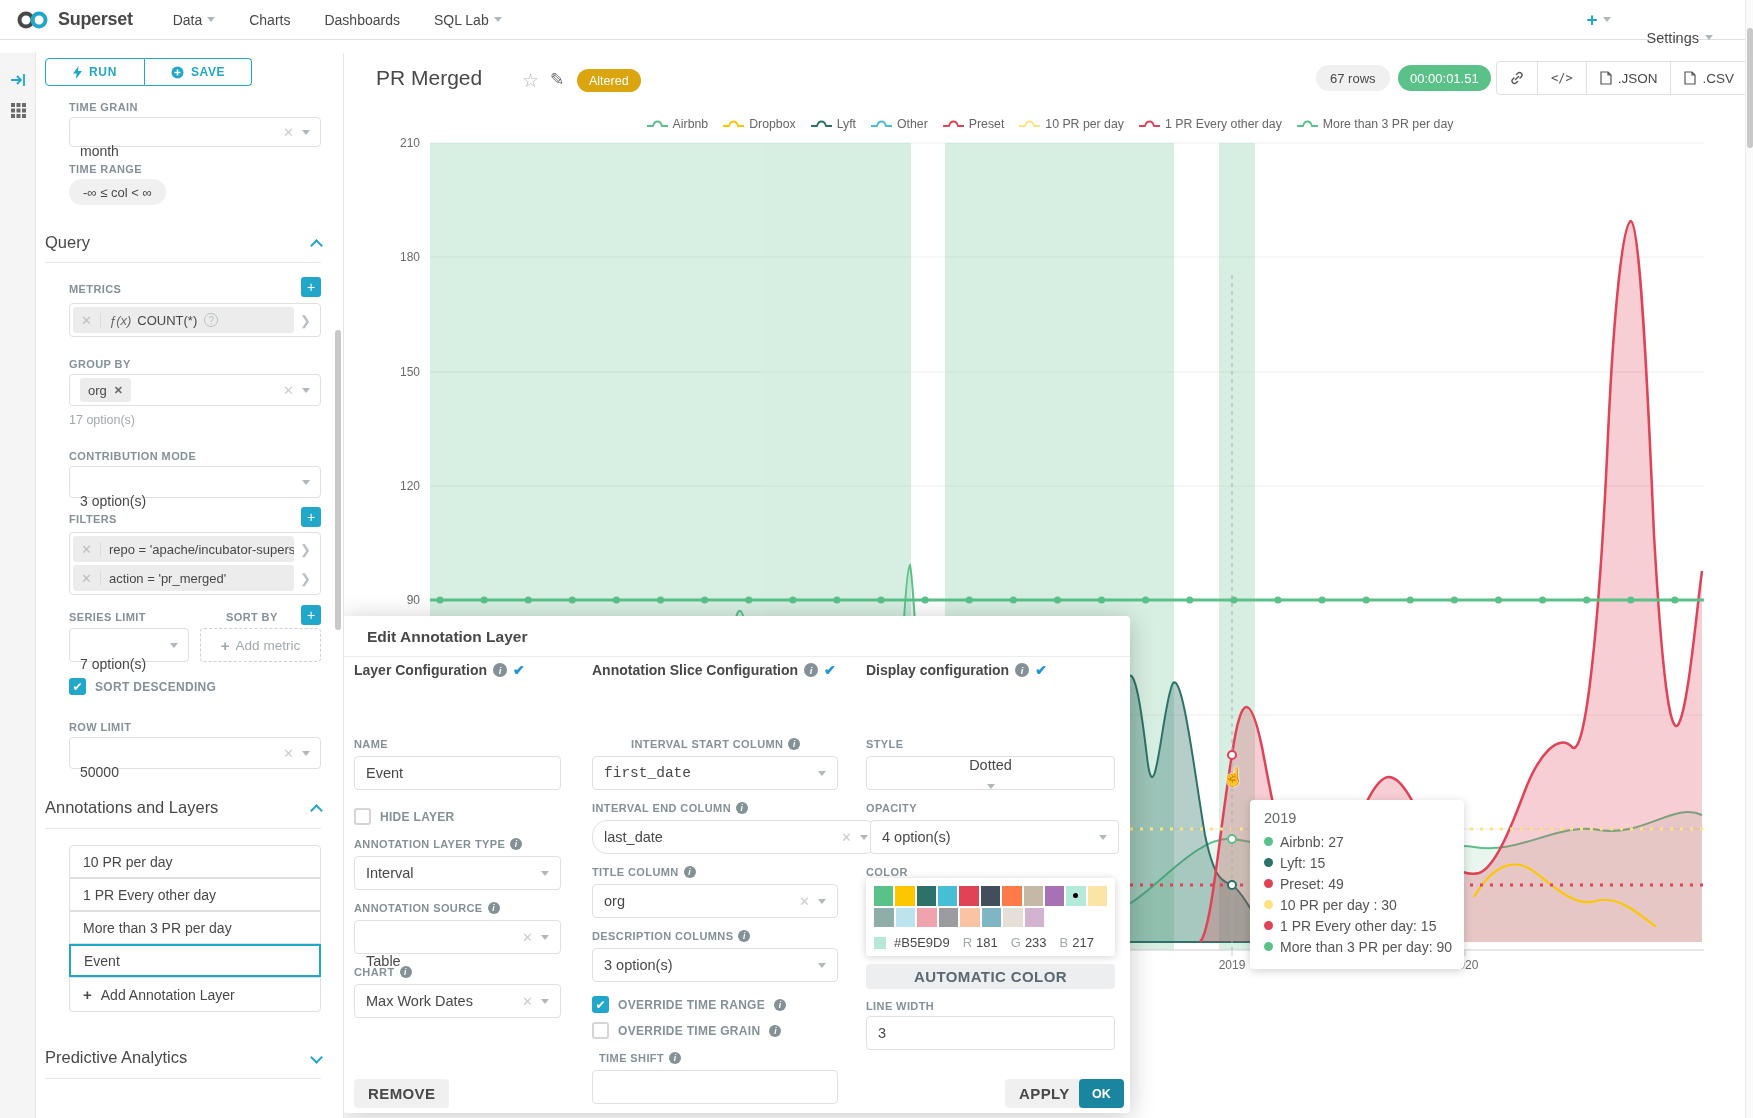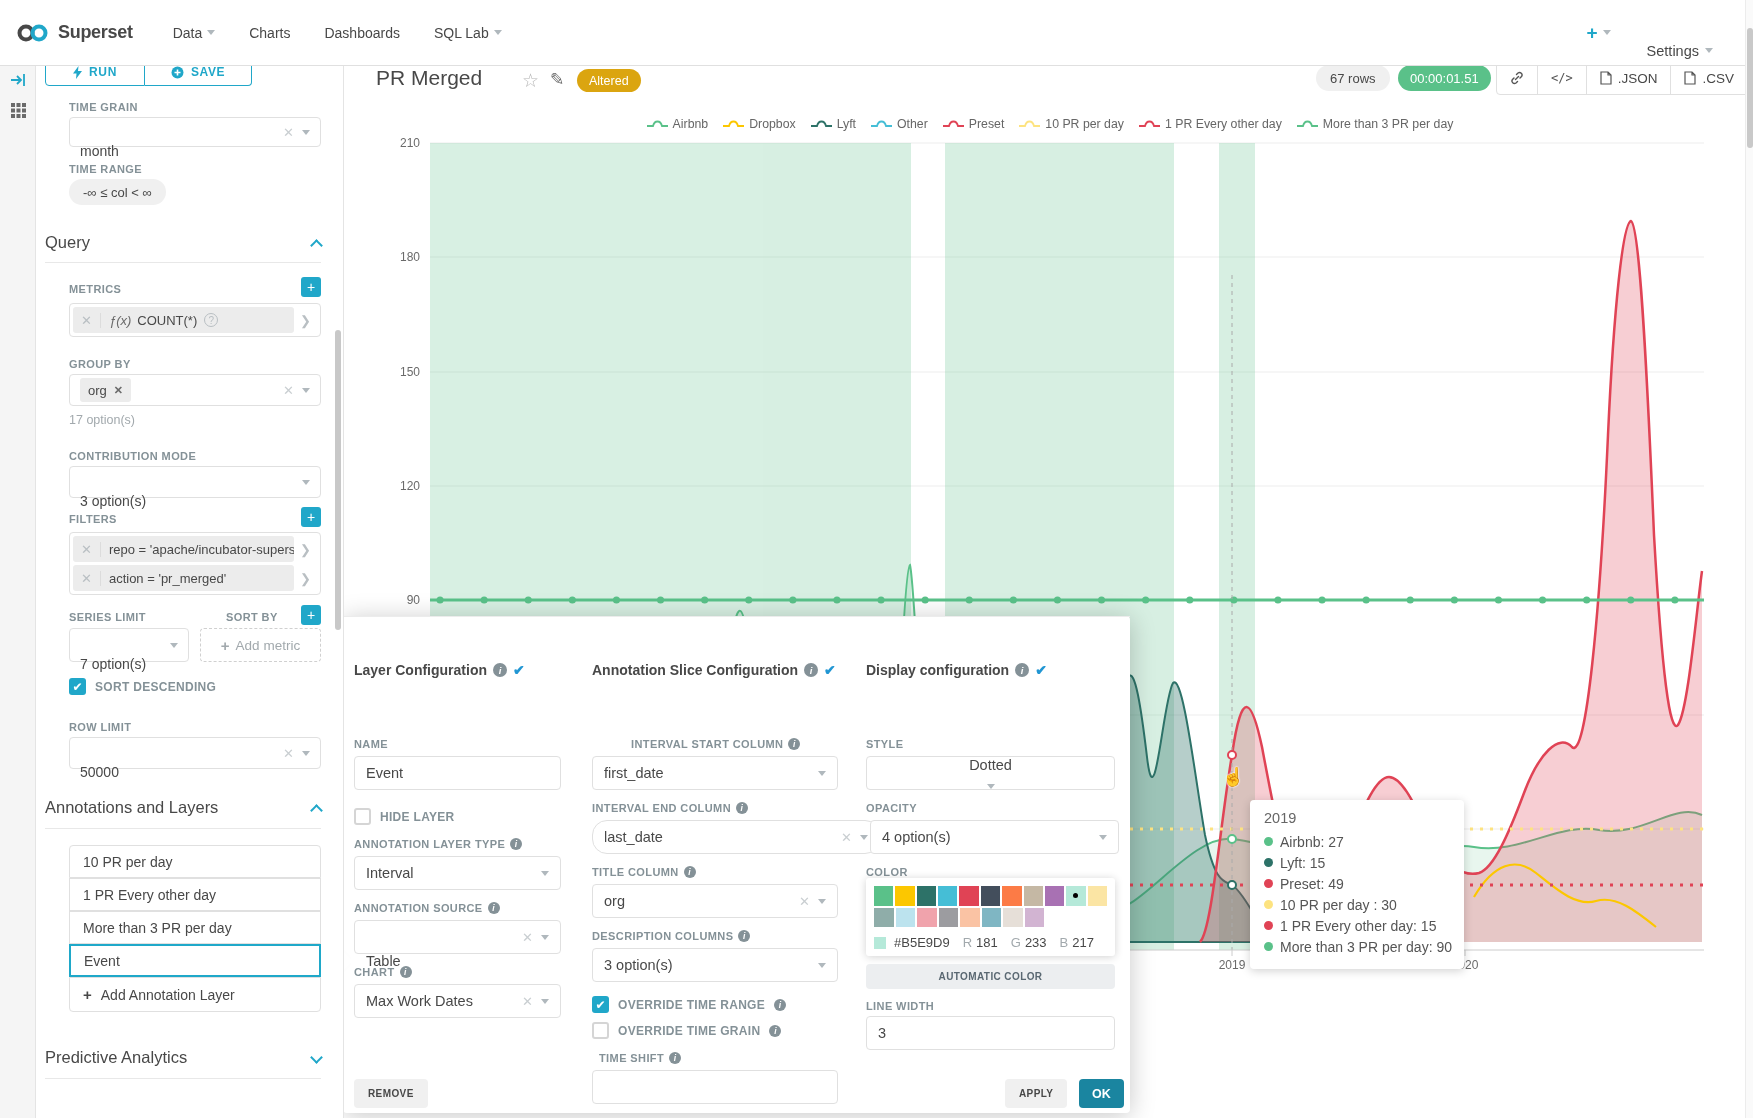--- a/index.html
+++ b/index.html
@@ -1,20 +1,20 @@
 <!DOCTYPE html>
 <html><head>
 <meta charset="utf-8">
 <style>
   * { box-sizing: border-box; margin: 0; padding: 0; }
   body { font-family: "Liberation Sans", sans-serif; background: #fff; }
   #app { position: relative; width: 1753px; height: 1118px; overflow: hidden; background: #fff; }
 
   
-  #navbar { position: absolute; left:0; top:0; width:1753px; height:66px; background:#fff;
+  #navbar { position: absolute; left:0; top:0; width:1753px; height:40px; background:#fff;
             border-bottom:1px solid #e0e0e0; display:flex; align-items:center; z-index:20; }
   .brand { display:flex; align-items:center; gap:8px; margin-left:16px; }
   .brand-text { font-size:18px; font-weight:bold; color:#484848; letter-spacing:-0.3px; }
   .nav-menu { display:flex; align-items:center; gap:34px; margin-left:40px; }
   .nav-item { font-size:14px; color:#484848; cursor:pointer; display:flex; align-items:center; gap:5px; }
   .caret { width:0; height:0; border-left:4px solid transparent; border-right:4px solid transparent;
            border-top:5px solid #b0b8bd; display:inline-block; }
   .nav-right { margin-left:auto; display:flex; align-items:center; gap:36px; margin-right:40px; }
   .nav-plus { color:#20a7c9; font-size:19px; font-weight:bold; display:flex; align-items:center; gap:5px; cursor:pointer; }
   .nav-settings { font-size:14.5px; color:#484848; display:flex; align-items:center; gap:6px; cursor:pointer;margin-top:36px; }
@@ -113,21 +113,21 @@
             display:inline-flex; align-items:center; justify-content:center; font-style:italic;
             font-weight:bold; flex:none; }
   .info-sm { width:12px; height:12px; font-size:8.5px; }
   .blue-check { color:#2196d3; font-size:14px; font-weight:bold; }
   .m-lbl { font-size:11px; color:#849197; letter-spacing:0.4px; font-weight:bold; display:flex;
            align-items:center; gap:5px; }
   .m-sel { border:1px solid #e0e0e0; border-radius:4px; height:34px; display:flex; align-items:center;
            font-size:14.5px; color:#484848; padding:0 11px; background:#fff; cursor:pointer; }
   .m-input { border:1px solid #e0e0e0; border-radius:4px; height:34px; width:100%; font-size:14.5px;
              color:#484848; padding:0 11px; font-family:"Liberation Sans",sans-serif; }
-  .gray-btn { background:#f0f0f0; border:none; border-radius:4px; color:#484848; font-size:10px;
+  .gray-btn { background:#f0f0f0; border:none; border-radius:4px; color:#484848; font-size:15px;
               font-weight:bold; letter-spacing:0.4px; height:29px; padding:0 14px; cursor:pointer; }
   .ok-btn { background:#1a85a0; border:none; border-radius:4px; color:#fff; font-size:12.5px;
             font-weight:bold; height:29px; padding:0 13px; cursor:pointer; }
   #palette { position:absolute; background:#fff; border-radius:3px; box-shadow:0 1px 8px rgba(0,0,0,0.18);
              padding:8px 8px 6px 8px; width:249px; }
   .sw-row { display:flex; gap:2px; margin-bottom:2px; }
   .sw { width:19.5px; height:19.5px; cursor:pointer; position:relative; }
   .sw.picked::after { content:""; position:absolute; left:7px; top:7px; width:5px; height:5px;
                       border-radius:50%; background:#000; }
   .hex-row { display:flex; align-items:center; margin-top:8px; font-size:13px; color:#484848; gap:4px; }
@@ -502,20 +502,21 @@
       </div>
     <div class="tt-row">
         <span class="dot" style="background-color: rgb(90, 193, 137);"></span>
         <span>More than 3 PR per day: 90</span>
       </div>
   </div>
   <div id="cursor">☝</div>
 
   <div id="modal">
     <div id="modal-notch"></div>
+    <div class="m-title">Edit Annotation Layer</div>
     <div class="m-div"></div>
 
     <div class="m-col" style="left:11px; width:207px;">
       <div class="m-head">
         <span>Layer Configuration</span>
         <span class="info-i">i</span>
         <span class="blue-check">✔</span>
       </div>
       <div class="m-abs m-lbl" style="left:0; top:76px;">
           <span>NAME</span>
@@ -558,21 +559,21 @@
       <div class="m-head">
         <span>Annotation Slice Configuration</span>
         <span class="info-i">i</span>
         <span class="blue-check">✔</span>
       </div>
       <div class="m-abs m-lbl" style="left:0; top:76px;padding-left:39px;">
         <span>INTERVAL START COLUMN</span>
           <span class="info-i info-sm">i</span>
       </div>
       <div class="m-abs m-sel" style="left:0; top:94px; width:246px;">
-        <span style="flex:1;">first_date</span>
+        <span style="flex:1;font-family:Liberation Mono, monospace;">first_date</span>
         <span class="caret"></span>
       </div>
       <div class="m-abs m-lbl" style="left:0; top:140px;">
         <span>INTERVAL END COLUMN</span>
           <span class="info-i info-sm">i</span>
       </div>
       <div class="m-abs m-sel" style="left:0; top:158px; width:288px;border-radius:15px;">
         <span style="flex:1;">last_date</span>
         <span class="x-ic">✕</span>
         <span class="caret"></span>

